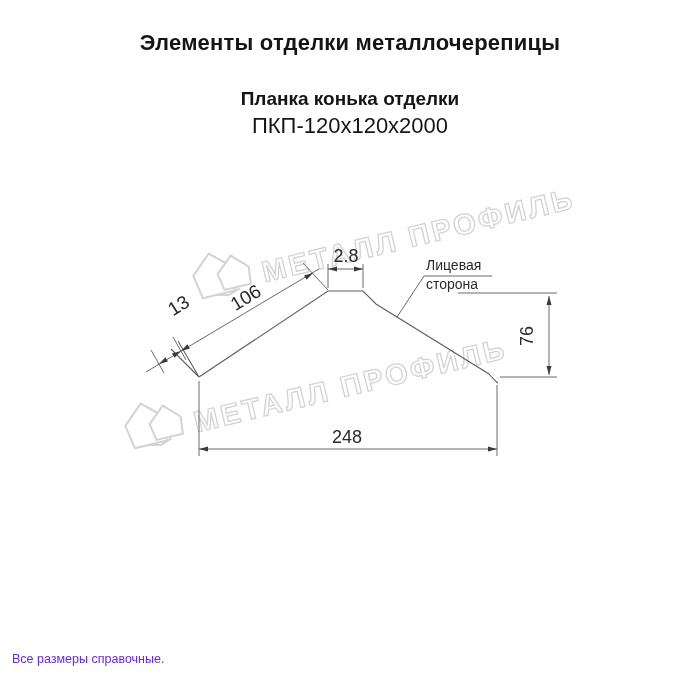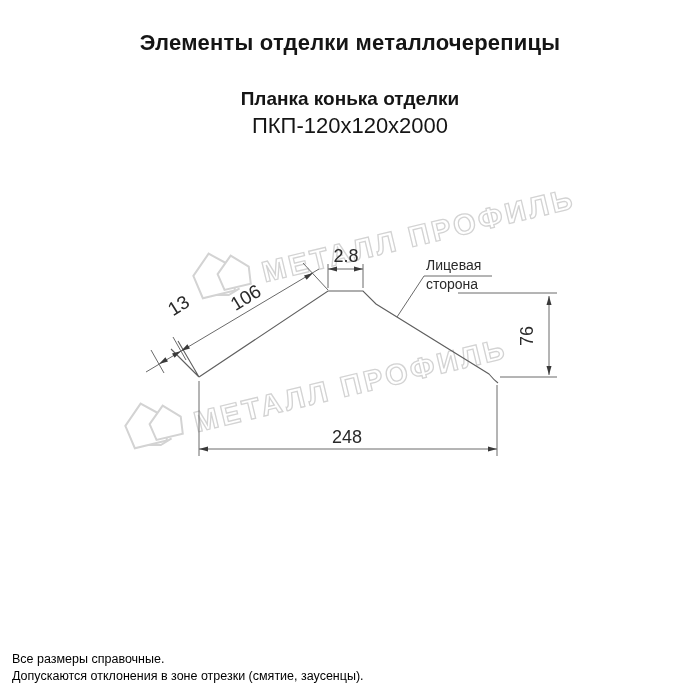--- a/index.html
+++ b/index.html
@@ -6,21 +6,21 @@
   #stage{
     position:relative;width:700px;height:700px;background:#fff;overflow:hidden;
     font-family:"Liberation Sans", sans-serif;
   }
   
   .hdr{position:absolute;left:0;width:700px;text-align:center;color:#151515;z-index:3;}
   #title{top:30px;font-size:22px;font-weight:700;letter-spacing:0.2px;}
   #subtitle{top:88px;font-size:19px;font-weight:700;}
   #model{top:113px;font-size:22px;font-weight:400;}
   
-  .ftr{position:absolute;left:12px;color:#000000;font-size:12.5px;line-height:17px;z-index:3;}
+  .ftr{position:absolute;left:12px;color:#6d28d9;font-size:12.5px;line-height:17px;z-index:3;}
   #note1{top:651px;}
   #note2{top:668px;}
   
   .wm{position:absolute;display:flex;align-items:flex-end;gap:8px;z-index:1;
       transform-origin:left bottom;transform:rotate(-13.5deg);}
   .wm-text{font-weight:700;font-size:29px;letter-spacing:3px;white-space:nowrap;
       color:#ffffff;-webkit-text-stroke:1.3px #d3d3d3;line-height:1;}
   #wm-upper{left:196px;top:252px;}
   #wm-lower{left:128px;top:402px;}
   .wm svg{display:block;}
@@ -110,15 +110,14 @@
       <line class="ln" x1="199" y1="381" x2="199" y2="456"></line>
       <line class="ln" x1="497" y1="385" x2="497" y2="456"></line>
       <line class="ln" x1="199" y1="449" x2="497" y2="449"></line>
       <polygon class="arr" points="199,449 208,446.5 208,451.5"></polygon>
       <polygon class="arr" points="497,449 488,446.5 488,451.5"></polygon>
       <text class="dim" x="347" y="443" text-anchor="middle">248</text>
     </g>
   </svg>
 
   <div id="note1" class="ftr">Все размеры справочные.</div>
-  <div id="note2" class="ftr">Допускаются отклонения в зоне отрезки (смятие, заусенцы).</div>
 
 </div>
 
 </body></html>

